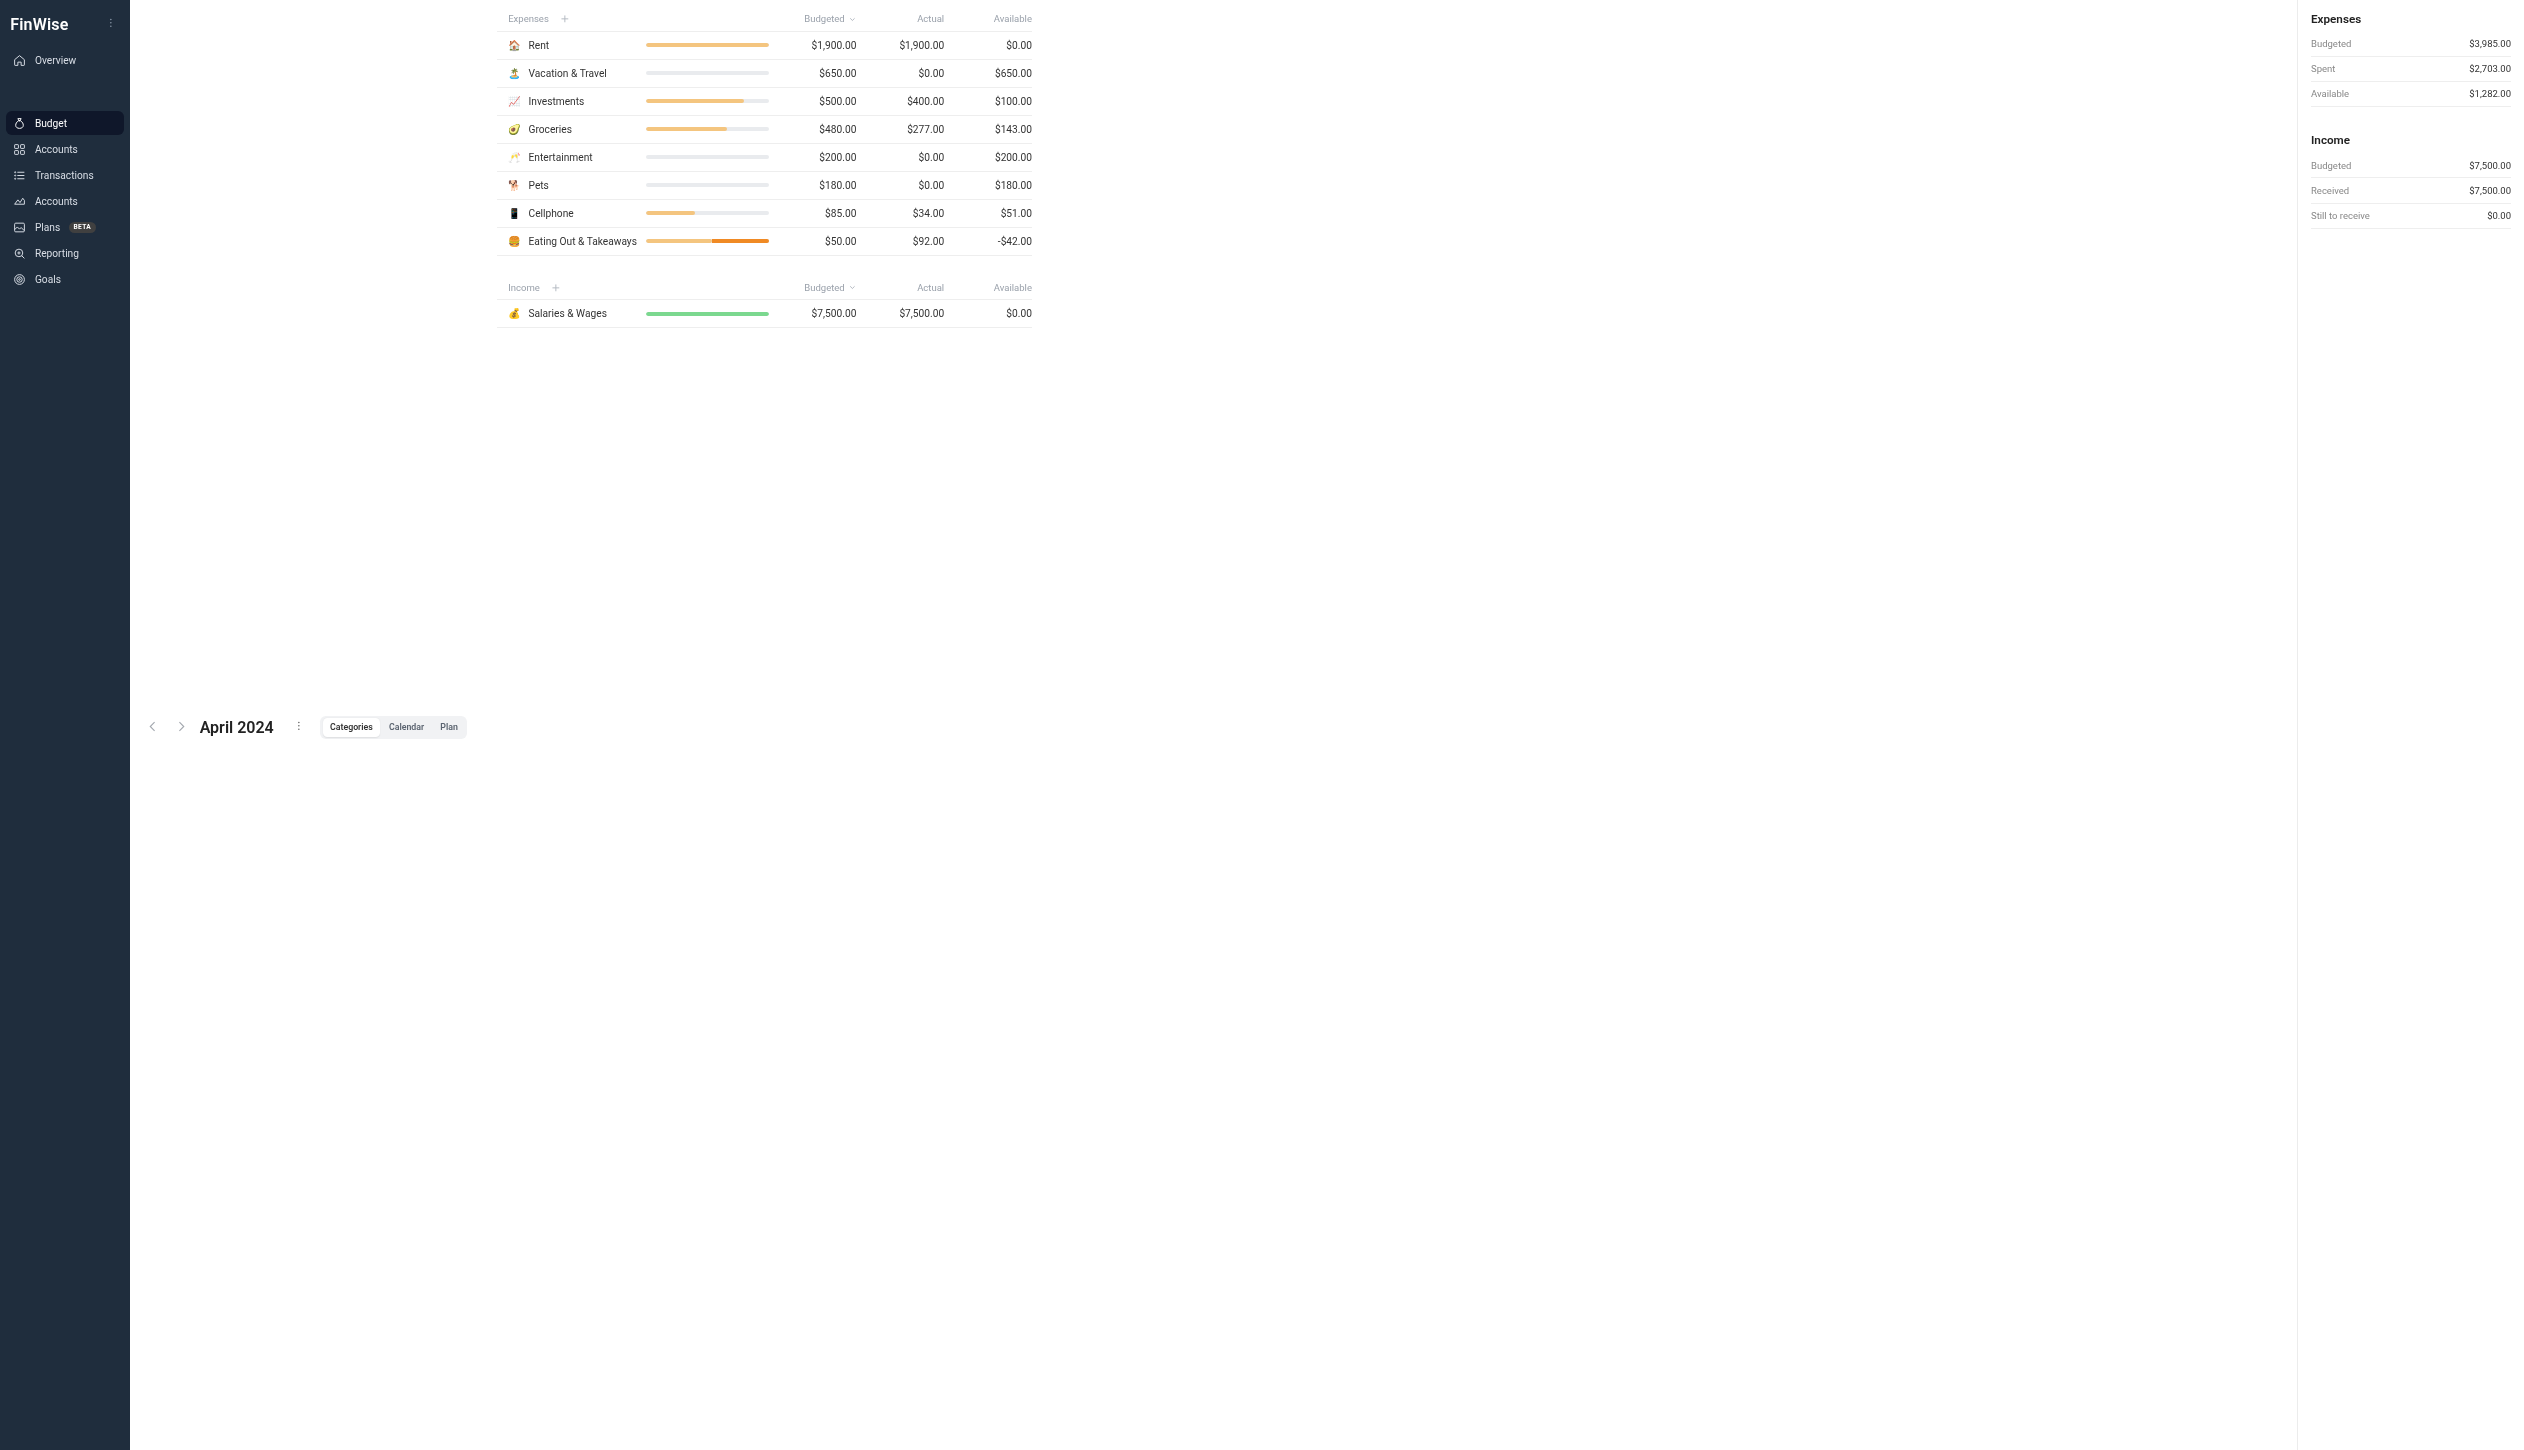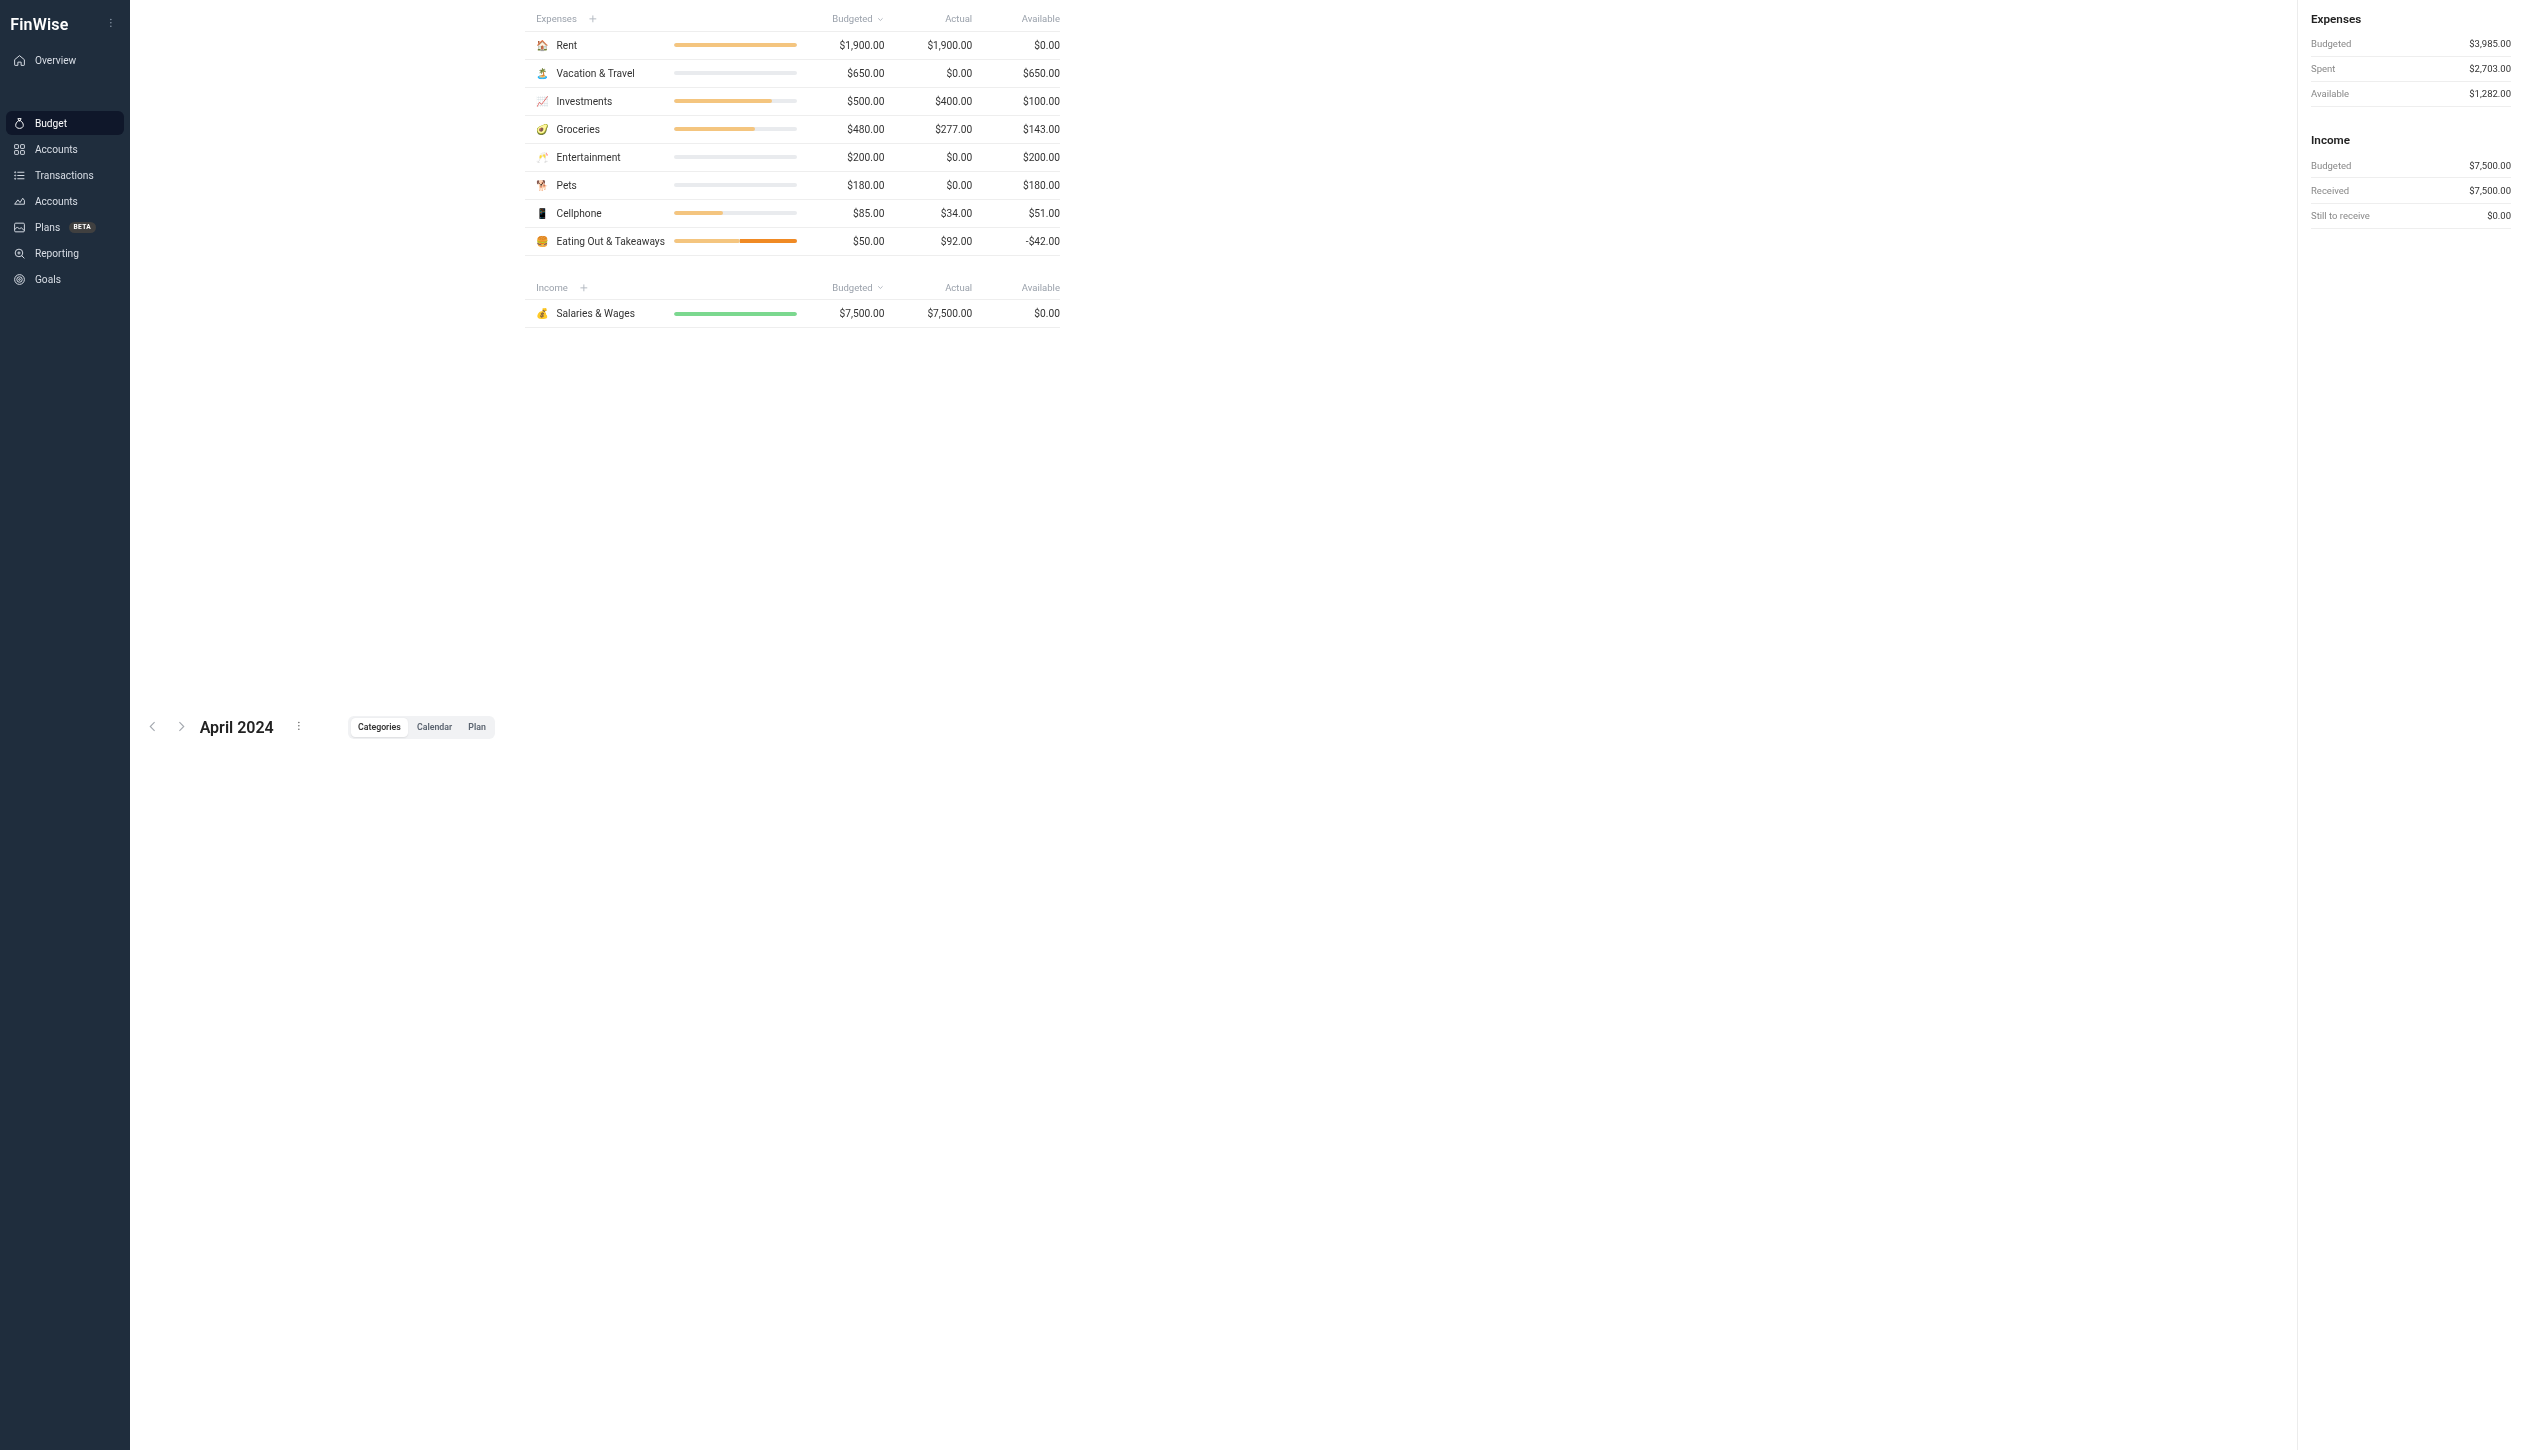--- a/index.html
+++ b/index.html
@@ -94,21 +94,20 @@
       margin-left: 2.9px;
     }
     .top-spacer { flex: 1; }
     .top-more { color: #666; cursor: pointer; padding: 4.4px; margin-right: 4.4px; }
     .seg-control {
       display: inline-flex;
       background: #f1f2f4;
       border-radius: 5.8px;
       padding: 2.2px;
       gap: 1.5px;
-      margin-left: 28px;
     }
     .seg-btn {
       font-size: 8.8px;
       font-weight: 600;
       color: #5b6470;
       padding: 4.4px 7.3px;
       border-radius: 4.4px;
       cursor: pointer;
     }
     .seg-btn.active {

